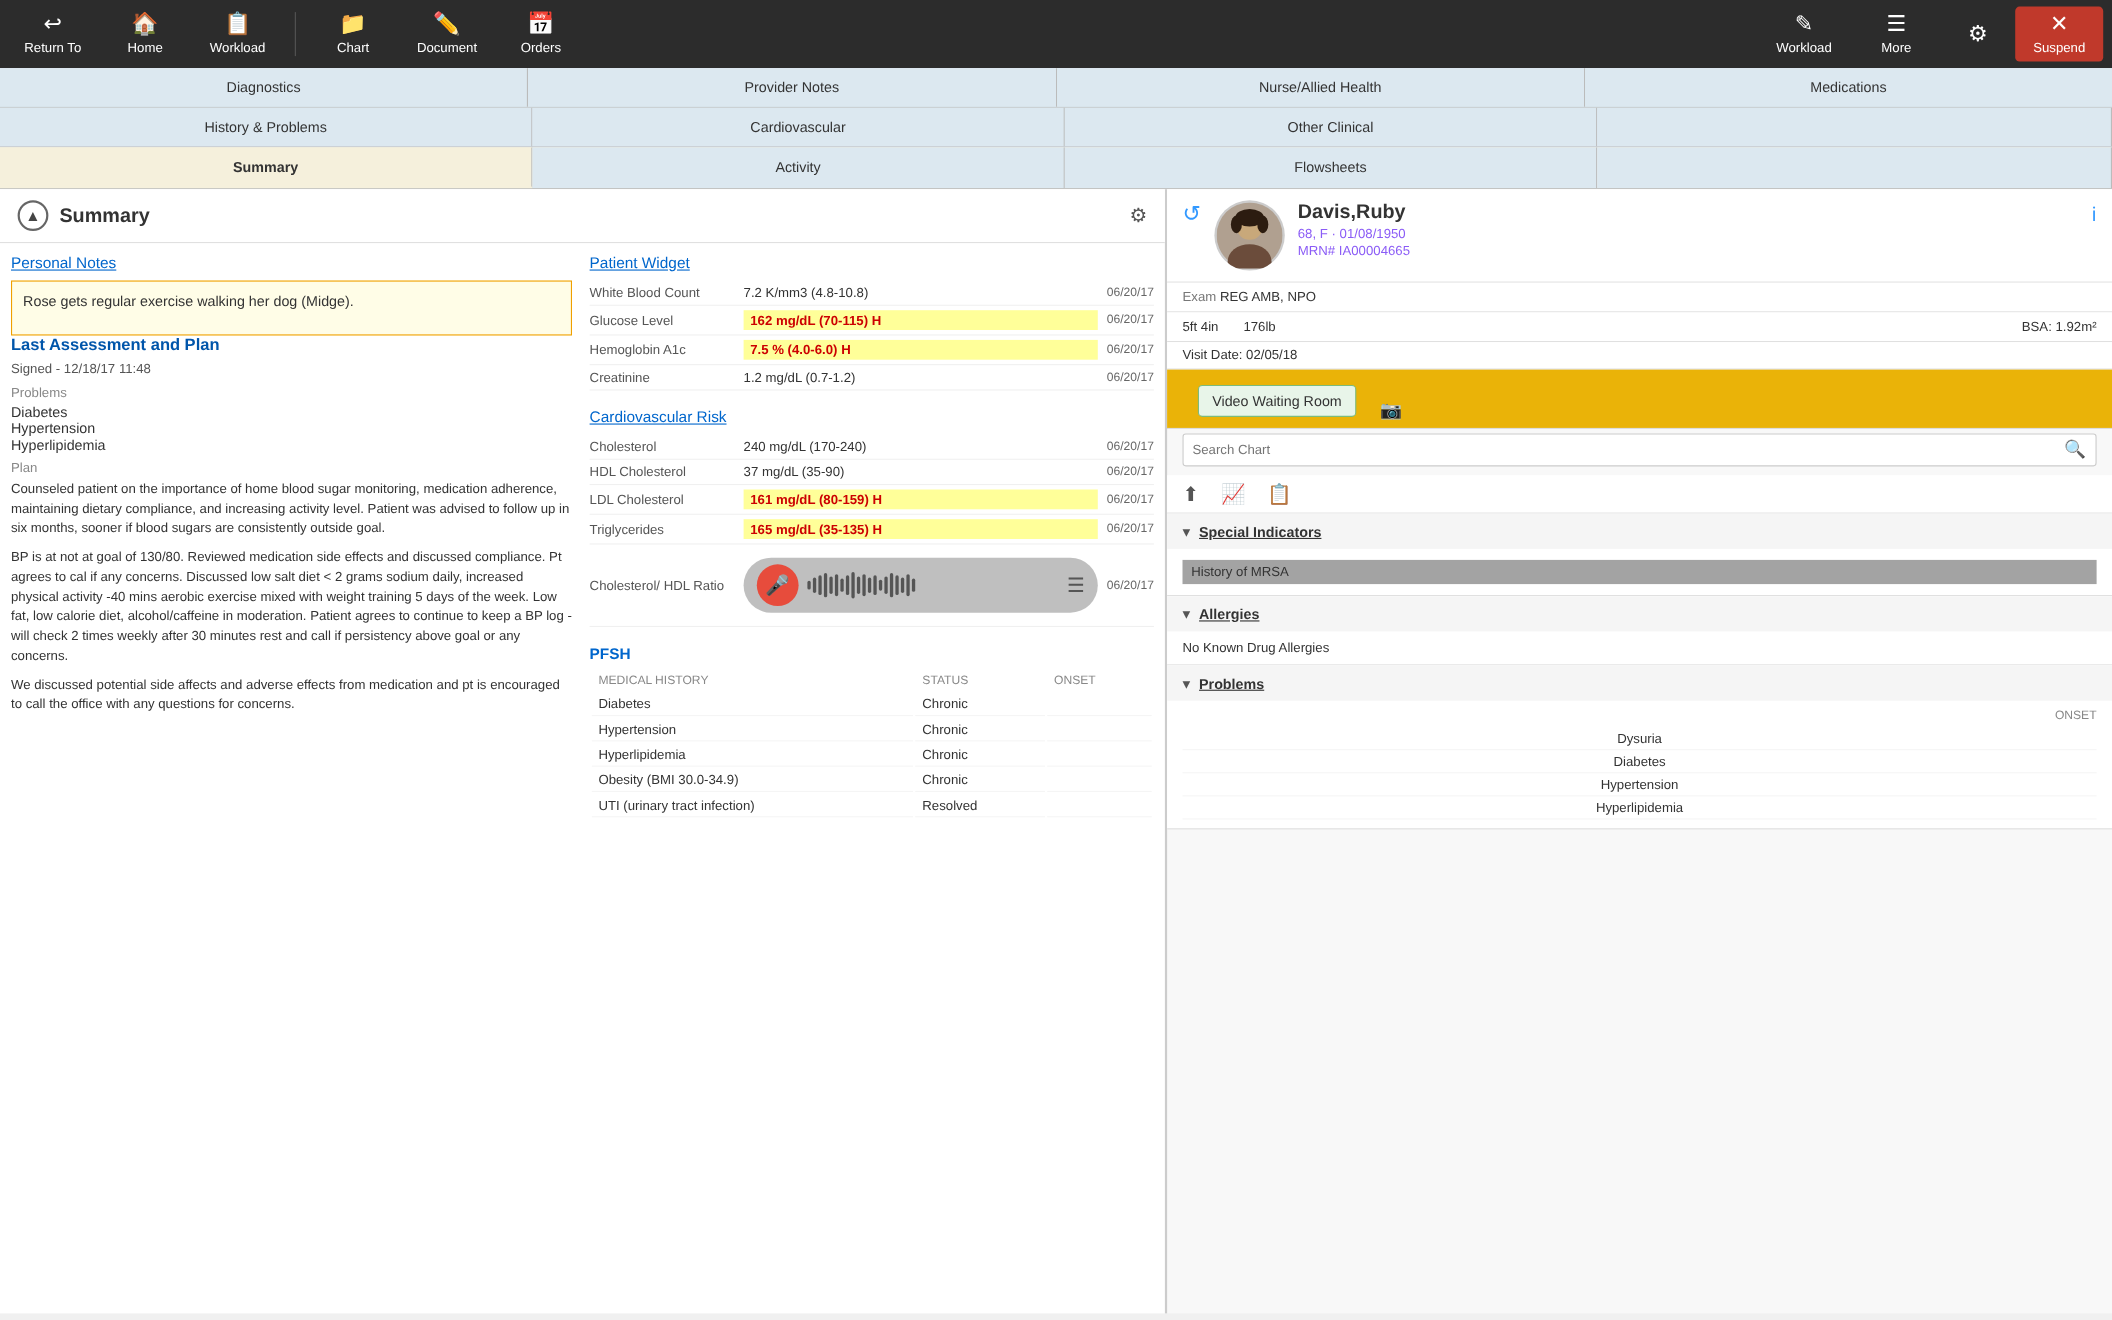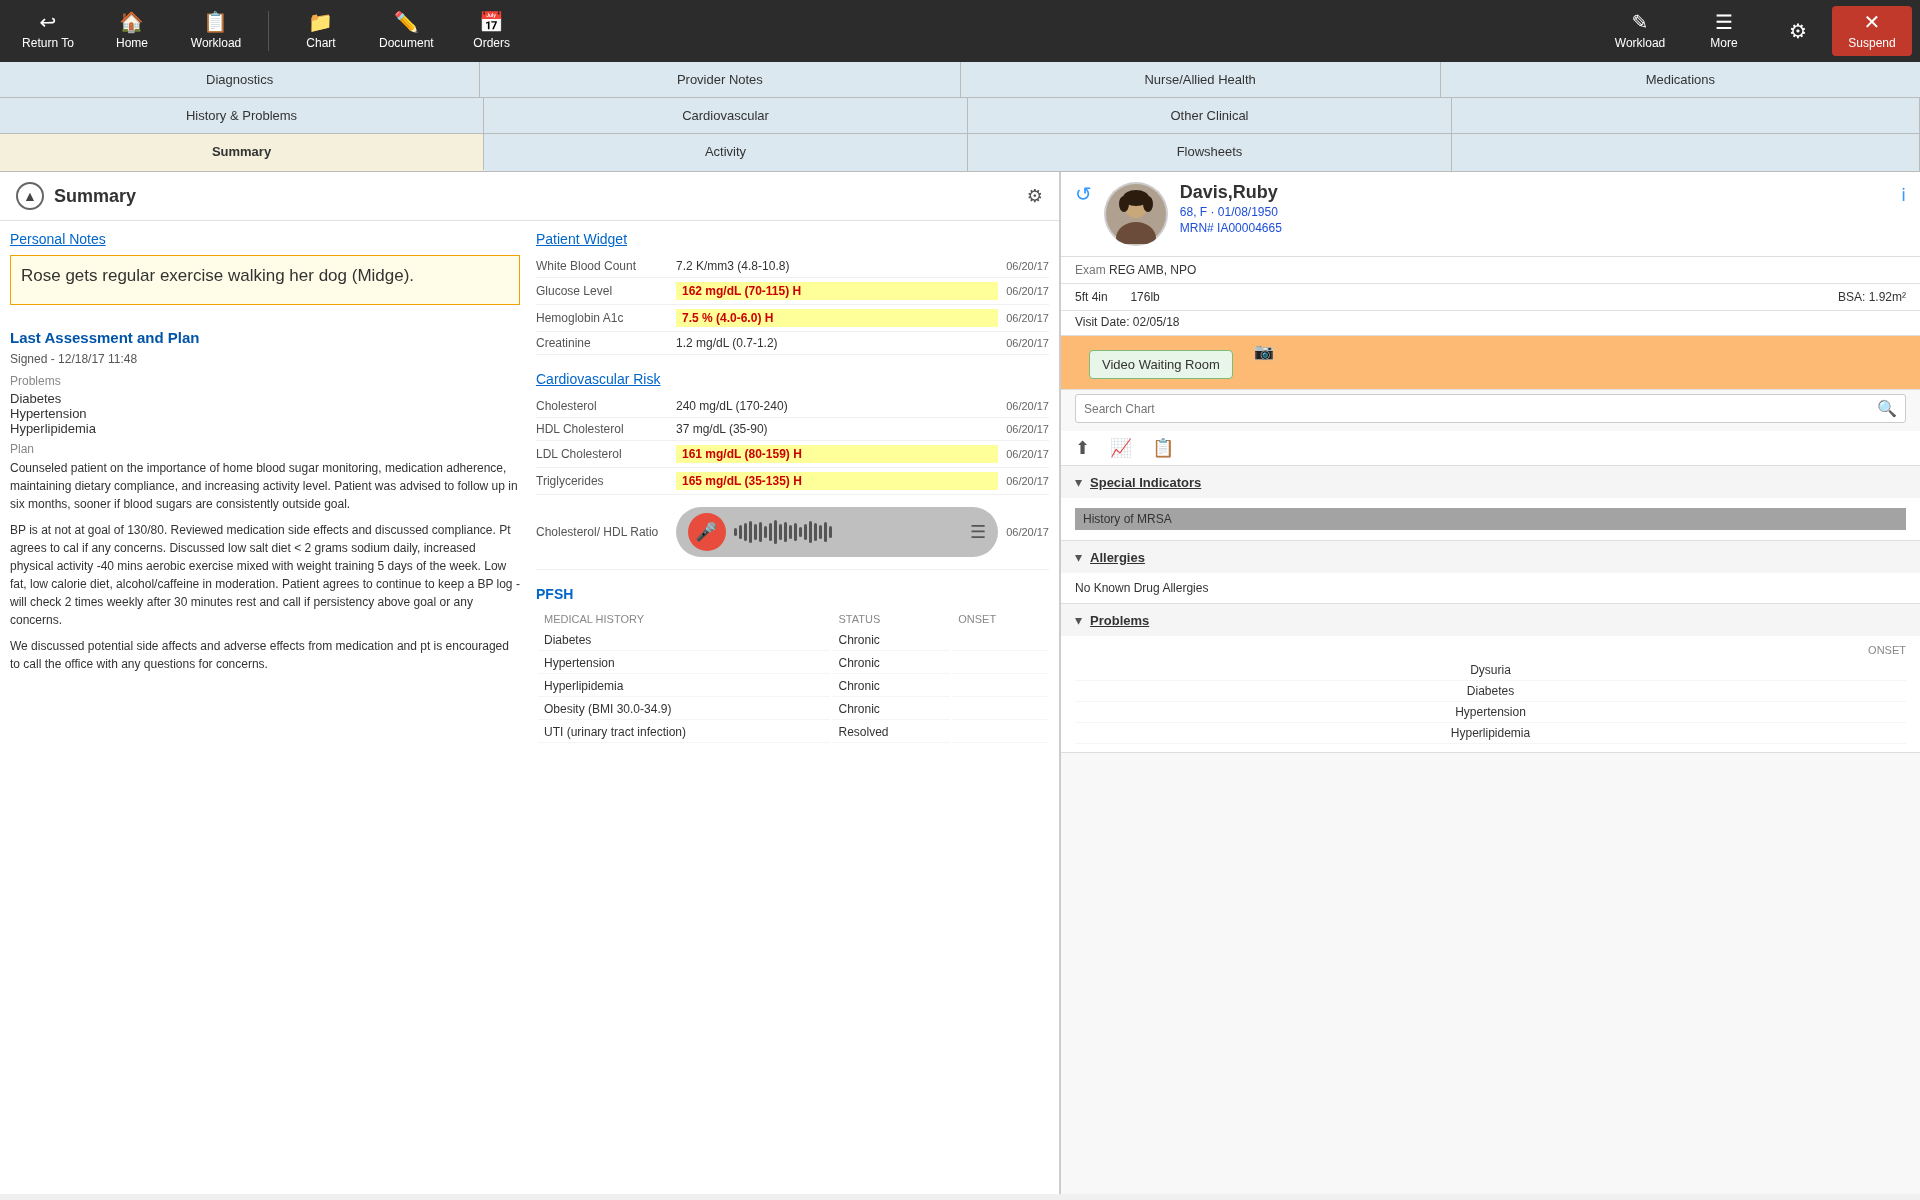--- a/index.html
+++ b/index.html
@@ -107,23 +107,23 @@
       gap: 16px;
     }
 
     
     .left-content { flex: 0 0 510px; }
     .personal-notes-link { color: #0066cc; text-decoration: underline; font-size: 14px; cursor: pointer; display: block; margin-bottom: 8px; }
     .notes-box {
       border: 1px solid #f0a000;
       background: #fffde7;
       padding: 10px;
-      font-size: 17px;
+      font-size: 13px;
       color: #333;
-      margin-bottom: 24px;
+      margin-bottom: 0;
       min-height: 50px;
     }
     .section-title { font-size: 15px; font-weight: bold; color: #0055aa; margin-bottom: 6px; }
     .signed-label { font-size: 12px; color: #555; margin-bottom: 8px; }
     .sub-label { color: #888; font-size: 12px; margin: 6px 0 3px; }
     .problem-list { font-size: 13px; color: #333; margin-left: 0; list-style: none; }
     .plan-text { font-size: 12px; color: #333; line-height: 1.5; margin-bottom: 8px; }
 
     
     .right-content { flex: 1; }
@@ -187,21 +187,21 @@
       width: 64px; height: 64px;
       border-radius: 50%;
       background: #ccc;
       overflow: hidden;
       flex-shrink: 0;
       display: flex; align-items: center; justify-content: center;
       font-size: 32px; color: #888;
     }
     .patient-info { flex: 1; }
     .patient-name { font-size: 18px; font-weight: bold; color: #333; }
-    .patient-details { font-size: 12px; color: #1d4ed8; margin-top: 2px; }
+    .patient-details { font-size: 12px; color: #8b5cf6; margin-top: 2px; }
     .info-icon { font-size: 18px; color: #3399ff; cursor: pointer; }
     .refresh-icon { font-size: 20px; color: #3399ff; cursor: pointer; }
     .vitals-row { display: flex; gap: 8px; padding: 6px 14px; font-size: 12px; color: #333; border-bottom: 1px solid #e0e0e0; background: #fff; flex-wrap: wrap; }
     .vital-item { }
     .vital-label { color: #777; }
     .visit-date-row { padding: 4px 14px 6px; font-size: 12px; color: #333; background: #fff; border-bottom: 1px solid #ddd; }
     .video-waiting-btn {
       background: #e8f5e9;
       border: 1px solid #7cbb7c;
       border-radius: 4px;
@@ -527,21 +527,21 @@
       <span>5ft 4in</span>
       &nbsp;&nbsp;
       <span>176lb</span>
       <span style="flex:1;"></span>
       <span>BSA: 1.92m²</span>
     </div>
     <div class="visit-date-row">
       <span>Visit Date: 02/05/18</span>
     </div>
 
-    <div style="display:flex;align-items:flex-start;padding:6px 14px;background:#fdba74;border-bottom:1px solid #ddd;">
+    <div style="display:flex;align-items:flex-end;padding:6px 14px;background:#eab308;border-bottom:1px solid #ddd;">
       <button class="video-waiting-btn">Video Waiting Room</button>
       <span class="camera-icon" style="margin-left:8px;">📷</span>
     </div>
 
     <div class="search-box">
       <input type="text" placeholder="Search Chart" style="">
       <span class="search-icon">🔍</span>
     </div>
 
     <div class="action-icons">

